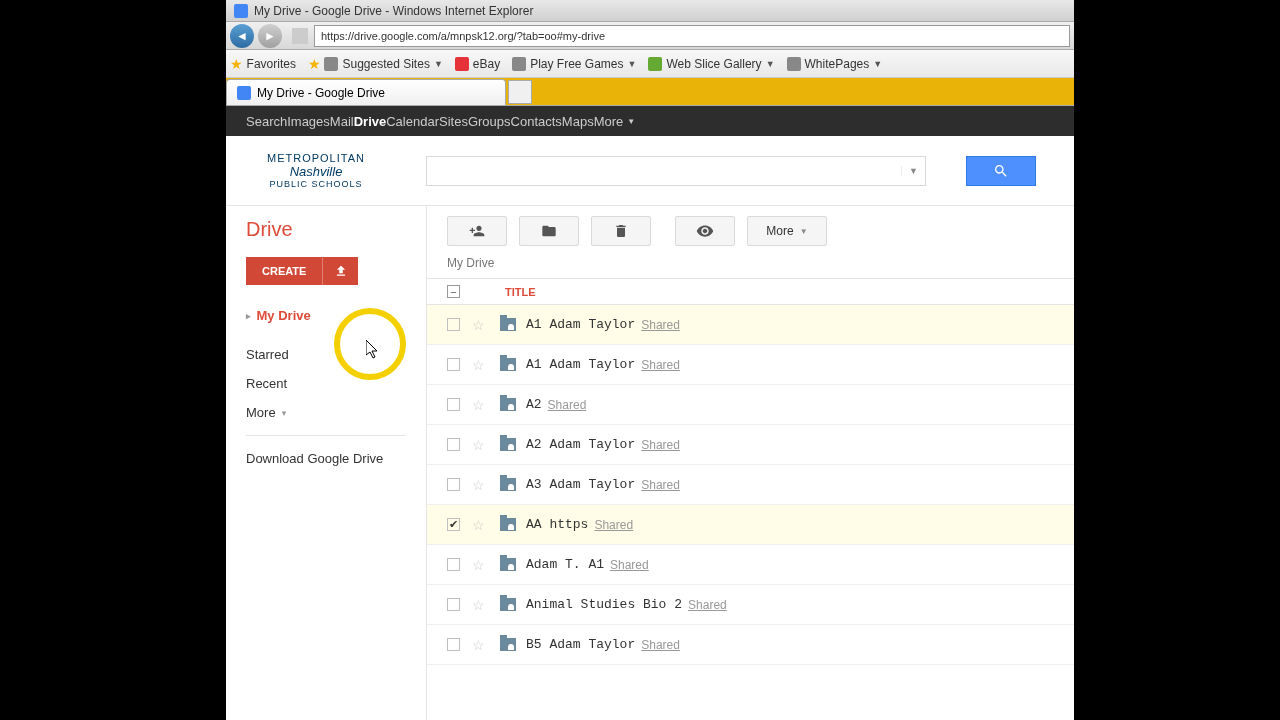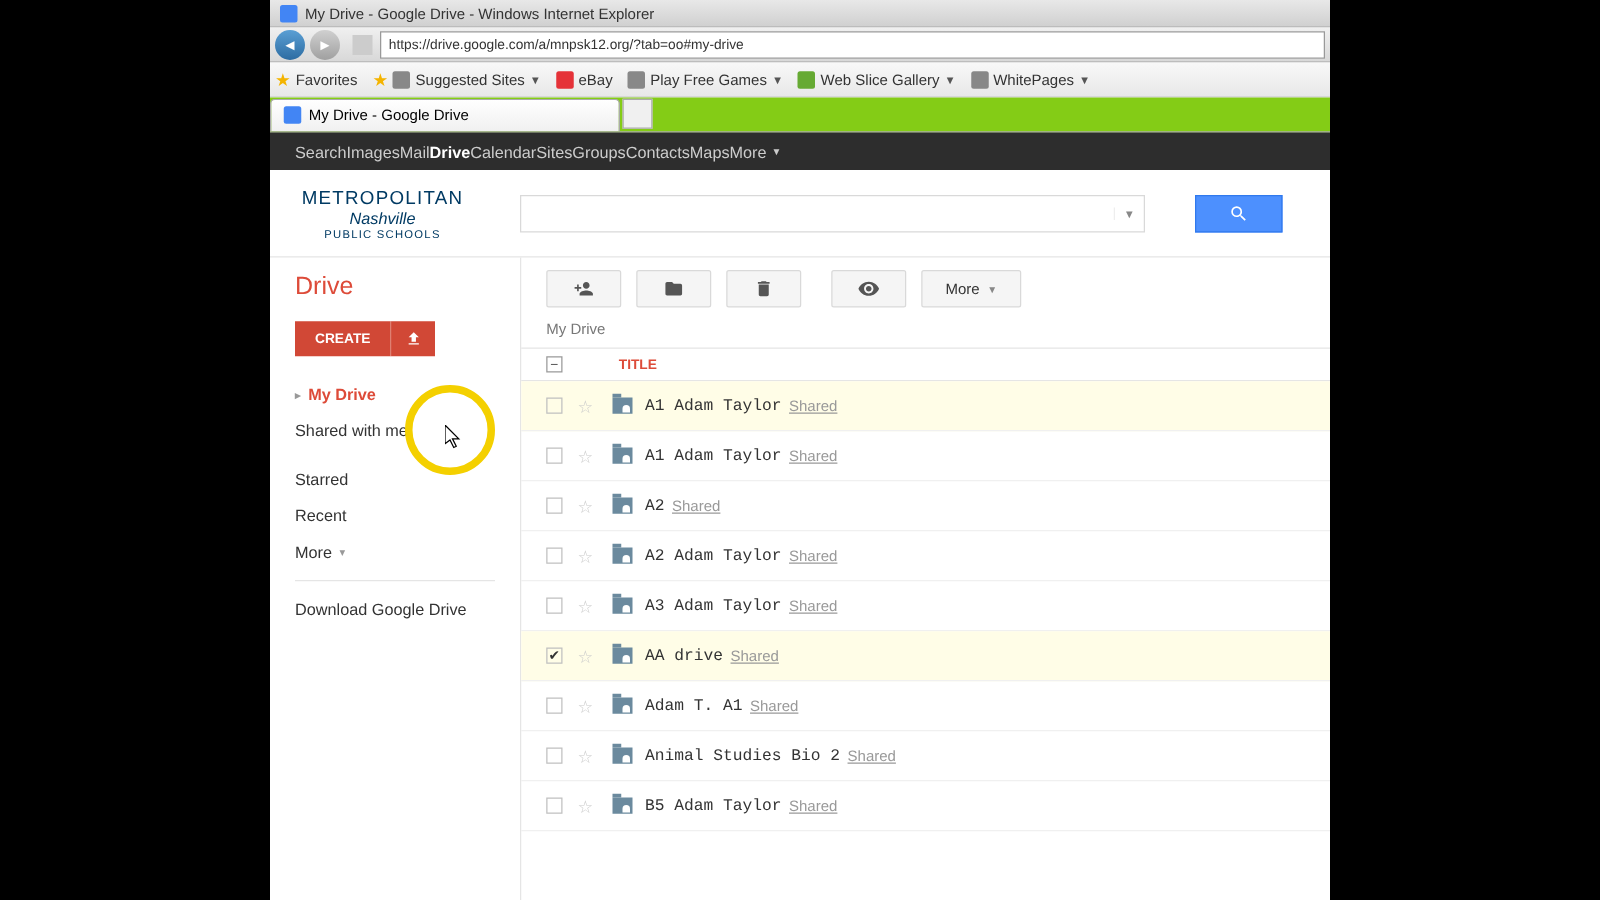--- a/index.html
+++ b/index.html
@@ -1,51 +1,51 @@
 <!DOCTYPE html>
 <html><head>
 <meta charset="utf-8">
 <style>
 * { margin: 0; padding: 0; box-sizing: border-box; font-family: Arial, sans-serif; }
 body { background: #000; width: 1280px; height: 720px; overflow: hidden; position: relative; }
-.viewport { position: absolute; left: 216px; top: 0; width: 848px; height: 720px; background: #fff; }
+.viewport { position: absolute; left: 226px; top: 0; width: 848px; height: 720px; background: #fff; }
 
 
 .titlebar { height: 22px; background: linear-gradient(#e8e8e8, #d0d0d0); display: flex; align-items: center; padding-left: 8px; font-size: 12px; color: #333; border-bottom: 1px solid #aaa; }
 .titlebar-icon { width: 14px; height: 14px; background: #4285f4; margin-right: 6px; border-radius: 2px; }
 
 
 .addressbar-row { height: 28px; background: linear-gradient(#f0f0f0, #d8d8d8); display: flex; align-items: center; padding: 0 4px; border-bottom: 1px solid #aaa; }
 .nav-btn { width: 24px; height: 24px; border-radius: 50%; background: linear-gradient(#5a9fd4, #2d6ca2); margin-right: 4px; display: flex; align-items: center; justify-content: center; color: #fff; font-size: 12px; }
 .nav-btn.disabled { background: linear-gradient(#d0d0d0, #a0a0a0); }
 .url-icon { width: 16px; height: 16px; background: #ccc; margin: 0 6px; }
 .url-field { flex: 1; height: 22px; background: #fff; border: 1px solid #999; padding: 0 6px; font-size: 11px; display: flex; align-items: center; color: #333; }
 
 
 .favbar { height: 28px; background: linear-gradient(#f8f8f8, #e8e8e8); display: flex; align-items: center; padding: 0 4px; font-size: 12px; border-bottom: 1px solid #ccc; gap: 12px; }
 .fav-item { display: flex; align-items: center; gap: 4px; color: #333; cursor: pointer; }
 .fav-star { color: #f4b400; font-size: 14px; }
 .fav-icon { width: 14px; height: 14px; background: #888; border-radius: 2px; }
 .fav-drop { color: #555; font-size: 9px; }
 
 
-.tabbar { height: 28px; background: #84cc16; display: flex; align-items: center; border-bottom: 1px solid #aaa; }
+.tabbar { height: 28px; background: #eab308; display: flex; align-items: flex-end; border-bottom: 1px solid #aaa; }
 .tab { height: 26px; background: linear-gradient(#fff, #f0f0f0); border: 1px solid #aaa; border-bottom: none; border-radius: 4px 4px 0 0; padding: 0 10px; display: flex; align-items: center; gap: 6px; font-size: 12px; min-width: 280px; }
 .tab-icon { width: 14px; height: 14px; background: #4285f4; border-radius: 2px; }
 
 
 .gnav { height: 30px; background: #2d2d2d; display: flex; align-items: center; padding: 0 20px; font-size: 13px; }
 .gnav a { color: #ccc; cursor: pointer; }
 .gnav a.active { color: #fff; font-weight: bold; }
 .gnav-more { display: flex; align-items: center; gap: 4px; }
 
 
 .header { height: 70px; display: flex; align-items: center; padding: 0 20px; gap: 40px; border-bottom: 1px solid #e5e5e5; }
 .logo { width: 140px; height: 50px; display: flex; flex-direction: column; align-items: center; justify-content: center; }
-.logo-top { font-size: 15px; color: #003a63; letter-spacing: 1px; }
+.logo-top { font-size: 11px; color: #003a63; letter-spacing: 1px; }
 .logo-main { font-size: 13px; color: #003a63; font-weight: normal; font-style: italic; }
 .logo-sub { font-size: 9px; color: #003a63; letter-spacing: 1px; }
 .searchbox { flex: 1; max-width: 500px; height: 30px; border: 1px solid #d9d9d9; display: flex; align-items: center; }
 .search-drop { width: 24px; border-left: 1px solid #eee; display: flex; align-items: center; justify-content: center; color: #888; font-size: 9px; }
 .search-btn { width: 70px; height: 30px; background: #4d90fe; border: 1px solid #3079ed; display: flex; align-items: center; justify-content: center; cursor: pointer; }
 .search-btn svg { width: 16px; height: 16px; fill: #fff; }
 
 
 .main { display: flex; height: calc(100% - 206px); }
 .sidebar { width: 200px; padding: 12px 0; }
@@ -185,21 +185,20 @@
           <svg width="14" height="14" viewBox="0 0 24 24" fill="#fff">
               <path d="M9 16h6v-6h4l-7-7-7 7h4v6zm-4 2h14v2H5v-2z"></path>
             </svg>
         </div>
       </div>
       <div class="side-nav">
         <div class="side-item active">
           <span class="caret">▸</span>
           <span>My Drive</span>
         </div>
-        <div class="side-item">Shared with me</div>
         <div class="side-item" style="margin-top:10px">Starred</div>
         <div class="side-item">Recent</div>
         <div class="side-item">
           <span>More</span>
           <span class="caret">▾</span>
         </div>
         <div class="side-divider"></div>
         <div class="side-item">Download Google Drive</div>
       </div>
     </div>
@@ -271,21 +270,21 @@
             <div class="check"></div>
             <div class="star">☆</div>
             <div class="folder-icon"></div>
             <span class="file-name">A3 Adam Taylor</span>
             <span class="file-shared">Shared</span>
           </div>
           <div class="file-row highlight">
             <div class="check checked"></div>
             <div class="star">☆</div>
             <div class="folder-icon"></div>
-            <span class="file-name">AA drive</span>
+            <span class="file-name">AA https</span>
             <span class="file-shared">Shared</span>
           </div>
           <div class="file-row">
             <div class="check"></div>
             <div class="star">☆</div>
             <div class="folder-icon"></div>
             <span class="file-name">Adam T. A1</span>
             <span class="file-shared">Shared</span>
           </div>
           <div class="file-row">

